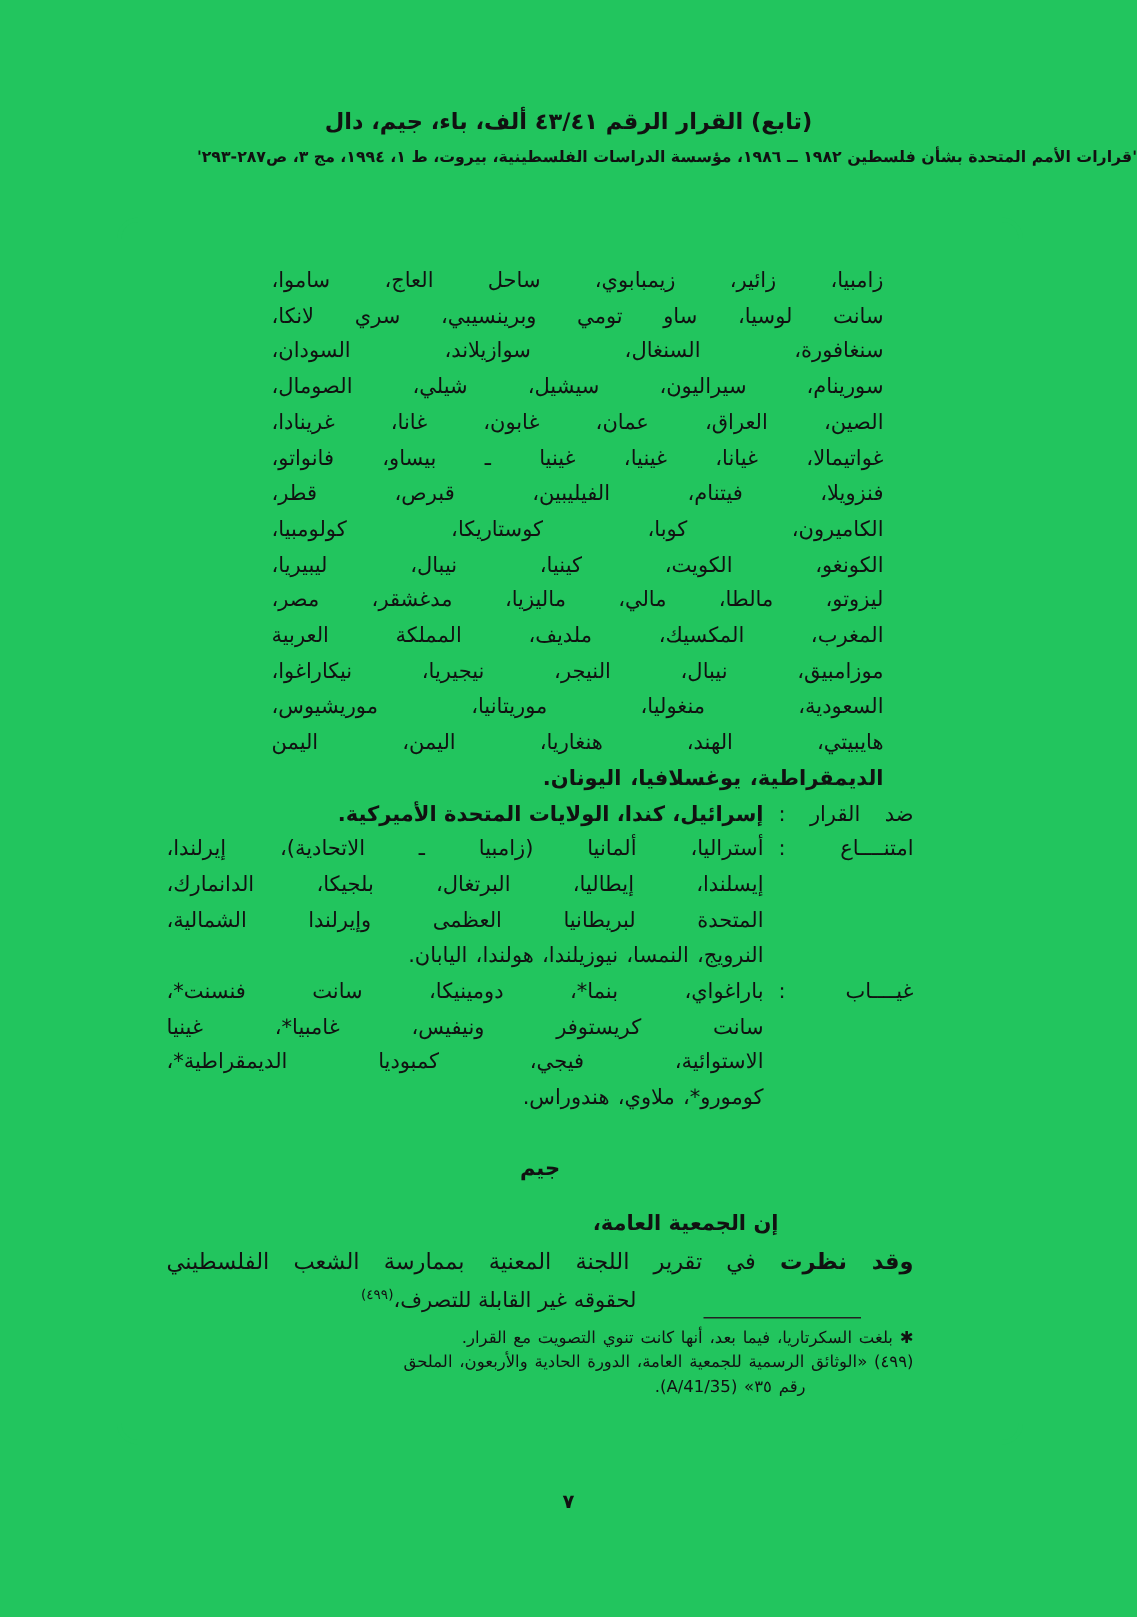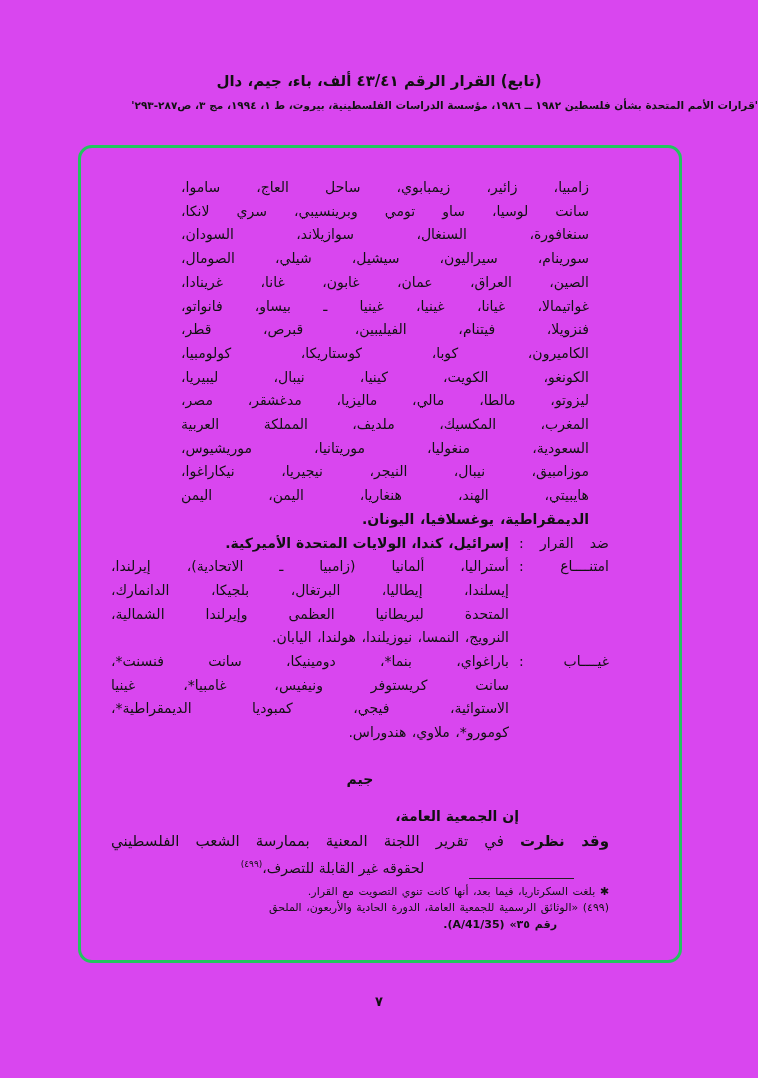--- a/index.html
+++ b/index.html
@@ -1,16 +1,16 @@
 <!DOCTYPE html>
 <html lang="ar"><head>
 <meta charset="utf-8">
 <style>
   html,body{margin:0;padding:0;background:#ffffff;}
-  .page{position:relative;width:758px;height:1078px;background:#d946ef;overflow:hidden;
+  .page{position:relative;width:758px;height:1078px;background:#22c55e;overflow:hidden;
         font-family:"DejaVu Sans",sans-serif;color:#111;}
   
   .hdr{direction:rtl;text-align:center;padding-top:72px;}
   .hdr-title{font-size:15px;font-weight:700;letter-spacing:0;}
   .hdr-source{font-size:10.5px;font-weight:700;margin-top:9px;text-align:right;}
   
   .frame{position:absolute;left:78px;top:145px;width:604px;height:818px;
          box-sizing:border-box;border:3px solid #22c55e;border-radius:14px;
          direction:rtl;}
   .content{position:absolute;top:0;right:0;left:0;bottom:0;
@@ -33,21 +33,21 @@
   .assembly{margin-top:14px;margin-left:0;margin-right:90px;
             font-size:14px;font-weight:700;line-height:23px;}
   .para1{margin-top:2px;font-size:15px;line-height:23px;text-align:justify;text-align-last:justify;}
   .para1 .lead{font-weight:700;}
   .para2{font-size:14px;line-height:23px;text-align:center;margin-right:55px;}
   .para2 sup{font-size:9px;}
   
   .fn-sep{width:105px;margin:-2px 35px 5px auto;border-top:1.5px solid #222;height:0;}
   .footnotes{text-align:right;}
   .fn{font-size:11px;line-height:16.5px;text-align:right;word-spacing:1px;}
-  .footnotes .fn:nth-child(3){margin-right:52px;font-weight:bold;}
+  .footnotes .fn:nth-child(3){margin-right:72px;}
   
   .page-number{position:absolute;top:994px;left:0;width:100%;text-align:center;
                font-size:13px;font-weight:700;}
 </style>
 </head>
 <body>
 
 <div class="page">
 
   <div class="hdr">
@@ -63,22 +63,22 @@
           <div class="line">سانت لوسيا، ساو تومي وبرينسيبي، سري لانكا،</div>
           <div class="line">سنغافورة، السنغال، سوازيلاند، السودان،</div>
           <div class="line">سورينام، سيراليون، سيشيل، شيلي، الصومال،</div>
           <div class="line">الصين، العراق، عمان، غابون، غانا، غرينادا،</div>
           <div class="line">غواتيمالا، غيانا، غينيا، غينيا ـ بيساو، فانواتو،</div>
           <div class="line">فنزويلا، فيتنام، الفيليبين، قبرص، قطر،</div>
           <div class="line">الكاميرون، كوبا، كوستاريكا، كولومبيا،</div>
           <div class="line">الكونغو، الكويت، كينيا، نيبال، ليبيريا،</div>
           <div class="line">ليزوتو، مالطا، مالي، ماليزيا، مدغشقر، مصر،</div>
           <div class="line">المغرب، المكسيك، ملديف، المملكة العربية</div>
+          <div class="line">موزامبيق، نيبال، النيجر، نيجيريا، نيكاراغوا،</div>
           <div class="line">السعودية، منغوليا، موريتانيا، موريشيوس،</div>
-          <div class="line">موزامبيق، نيبال، النيجر، نيجيريا، نيكاراغوا،</div>
           <div class="line">هايبيتي، الهند، هنغاريا، اليمن، اليمن</div>
           <div class="line">الديمقراطية، يوغسلافيا، اليونان.</div>
         </div>
 
       <div class="vote-section">
         <div class="vote-label">ضد القرار :</div>
         <div class="vote-content">
           <div class="against-line">إسرائيل، كندا، الولايات المتحدة الأميركية.</div>
         </div>
       </div>

